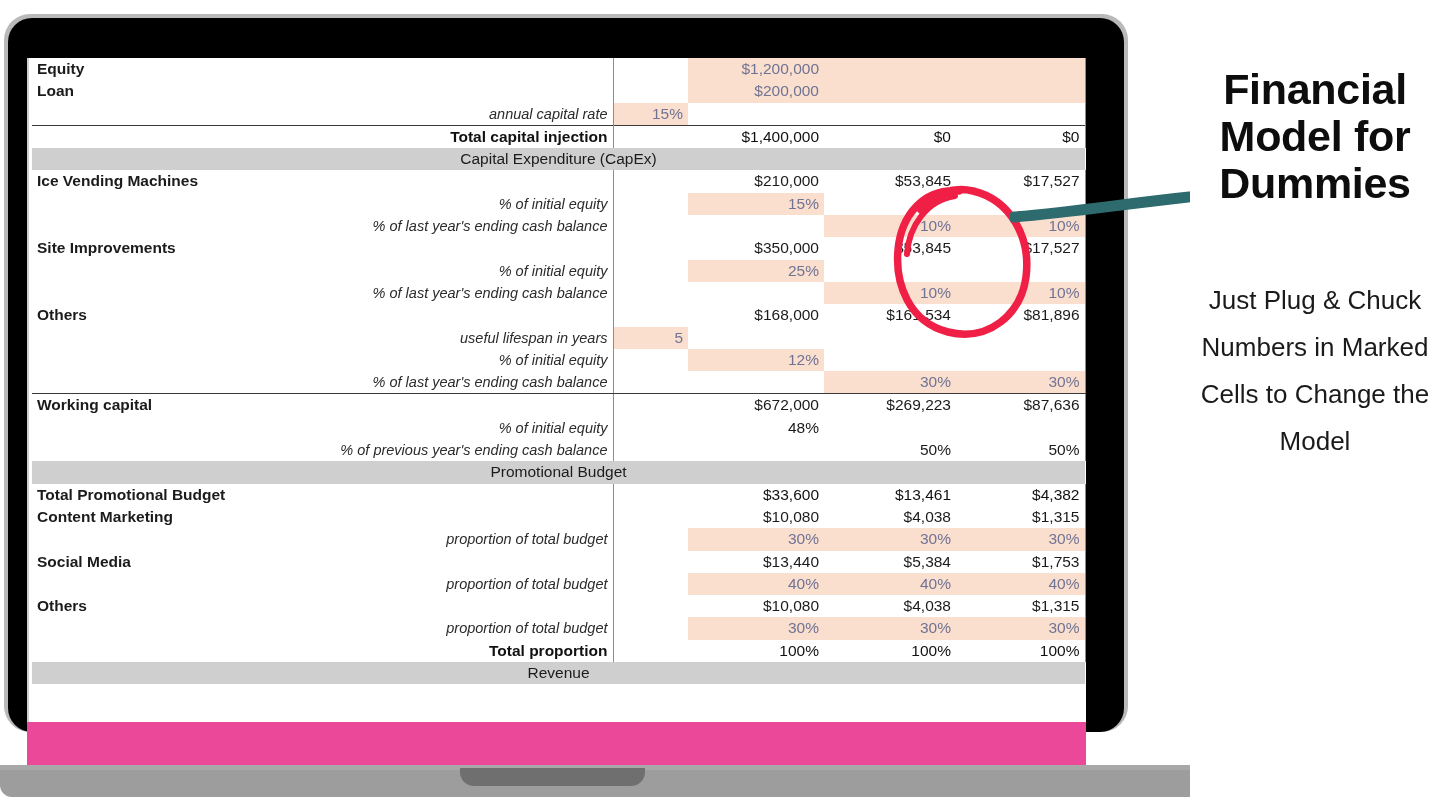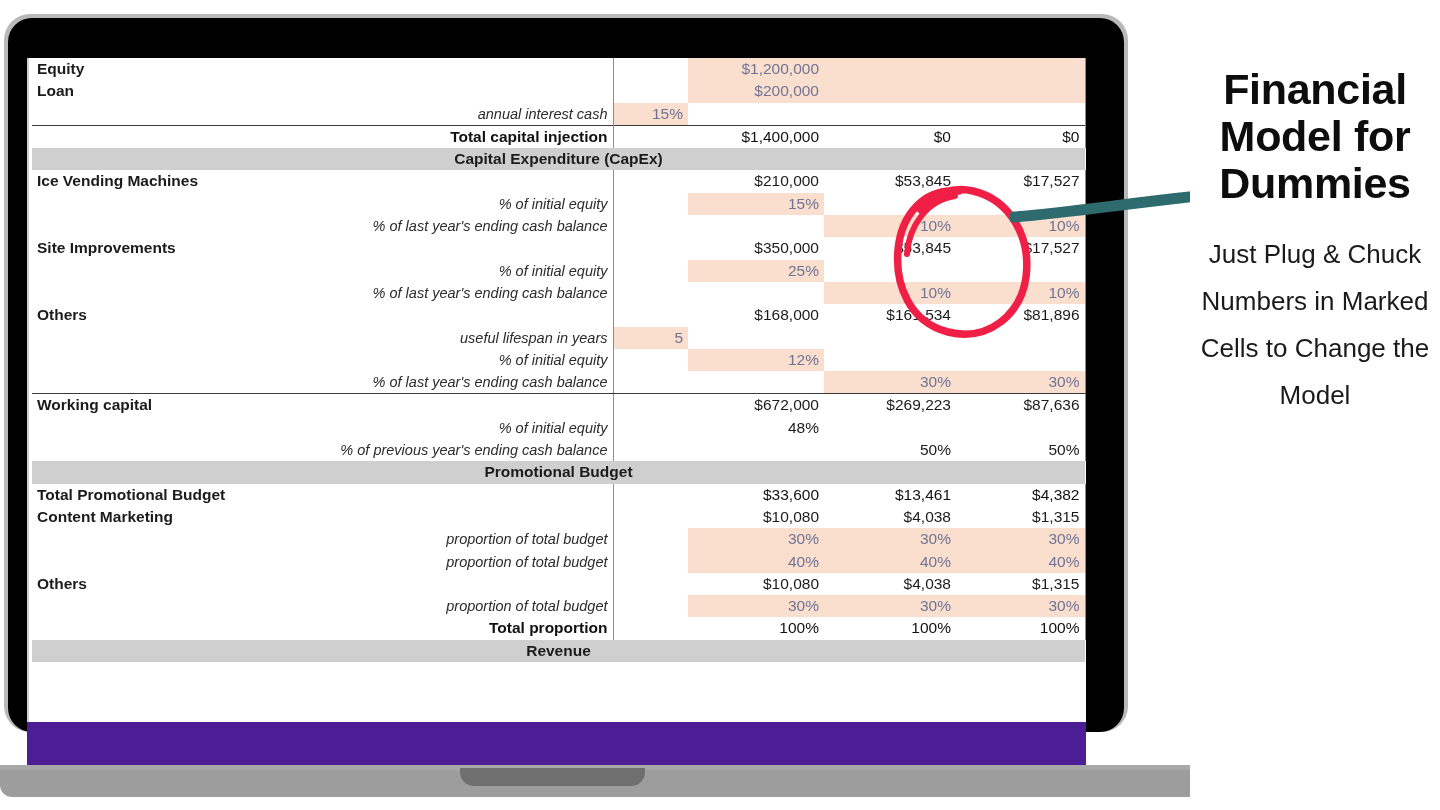--- a/index.html
+++ b/index.html
@@ -18,21 +18,21 @@
   .laptop-shadow{
     position:absolute;left:4px;top:14px;width:1124px;height:718px;
     background:#b9b9b9;border-radius:26px;
   }
   .laptop-bezel{
     position:absolute;left:8px;top:18px;width:1116px;height:714px;
     background:#000000;border-radius:24px;
   }
   .laptop-screen{
     position:absolute;left:27px;top:58px;width:1059px;height:715px;
-    background:#4c1d95;overflow:hidden;
+    background:#ec4899;overflow:hidden;
   }
   .laptop-base{
     position:absolute;left:0px;top:770px;width:1272px;height:27px;
     background:#9d9d9d;border-radius:0 0 12px 12px;
   }
   .laptop-base-top{
     position:absolute;left:0px;top:765px;width:1272px;height:10px;
     background:#a8a8a8;
   }
   .laptop-notch{
@@ -79,21 +79,21 @@
   .lbl{text-align:left;font-weight:bold;color:#1b1b1b;}
   .sub{text-align:right;font-style:italic;color:#2b2b2b;font-size:14.5px;}
   .tot{text-align:right;font-weight:bold;color:#111;}
   .num{text-align:right;color:#1b1b1b;}
   .numb{text-align:right;font-weight:normal;color:#111;}
   .inp{text-align:right;color:#6f7394;background:#fbdfce;}
 
   .band td{
     background:#cfcfcf;
     text-align:center;
-    font-weight:bold;
+    font-weight:normal;
     color:#1b1b1b;
     height:21px;line-height:21px;margin-left:24px;
   }
   .rowline-top td{border-top:1.6px solid #3a3a3a;}
   .rowline-bot td{border-bottom:1.6px solid #3a3a3a;}
   .vsep{border-right:1.3px solid #8d8d8d;}
   .sheet-right-edge{border-right:1.3px solid #8d8d8d;}
 
   
   #red-circle{
@@ -115,21 +115,21 @@
     margin-top:66px;
     width:220px;
     text-align:center;
     font-size:43px;
     line-height:47px;
     font-weight:bold;
     color:#0d0d0d;
     letter-spacing:-0.3px;
   }
   .subline{
-    margin-top:24px;
+    margin-top:70px;
     width:230px;
     text-align:center;
     font-size:26px;
     line-height:47px;
     color:#1a1a1a;
     font-weight:normal;
   }
 </style>
 </head>
 <body>
@@ -157,21 +157,21 @@
               <td class="inp sheet-right-edge"></td>
             </tr>
             <tr class="data-row">
               <td class="lbl vsep">Loan</td>
               <td class="num"></td>
               <td class="inp">$200,000</td>
               <td class="inp"></td>
               <td class="inp sheet-right-edge"></td>
             </tr>
             <tr class="data-row">
-              <td class="sub vsep">annual interest cash</td>
+              <td class="sub vsep">annual capital rate</td>
               <td class="inp">15%</td>
               <td class="num"></td>
               <td class="num"></td>
               <td class="num sheet-right-edge"></td>
             </tr>
             <tr class="data-row rowline-top">
               <td class="tot vsep">Total capital injection</td>
               <td class="numb"></td>
               <td class="numb">$1,400,000</td>
               <td class="numb">$0</td>
@@ -289,20 +289,27 @@
               <td class="num sheet-right-edge">$1,315</td>
             </tr>
             <tr class="data-row">
               <td class="sub vsep">proportion of total budget</td>
               <td class="num"></td>
               <td class="inp">30%</td>
               <td class="inp">30%</td>
               <td class="inp sheet-right-edge">30%</td>
             </tr>
             <tr class="data-row">
+              <td class="lbl vsep">Social Media</td>
+              <td class="num"></td>
+              <td class="num">$13,440</td>
+              <td class="num">$5,384</td>
+              <td class="num sheet-right-edge">$1,753</td>
+            </tr>
+            <tr class="data-row">
               <td class="sub vsep">proportion of total budget</td>
               <td class="num"></td>
               <td class="inp">40%</td>
               <td class="inp">40%</td>
               <td class="inp sheet-right-edge">40%</td>
             </tr>
             <tr class="data-row">
               <td class="lbl vsep">Others</td>
               <td class="num"></td>
               <td class="num">$10,080</td>

